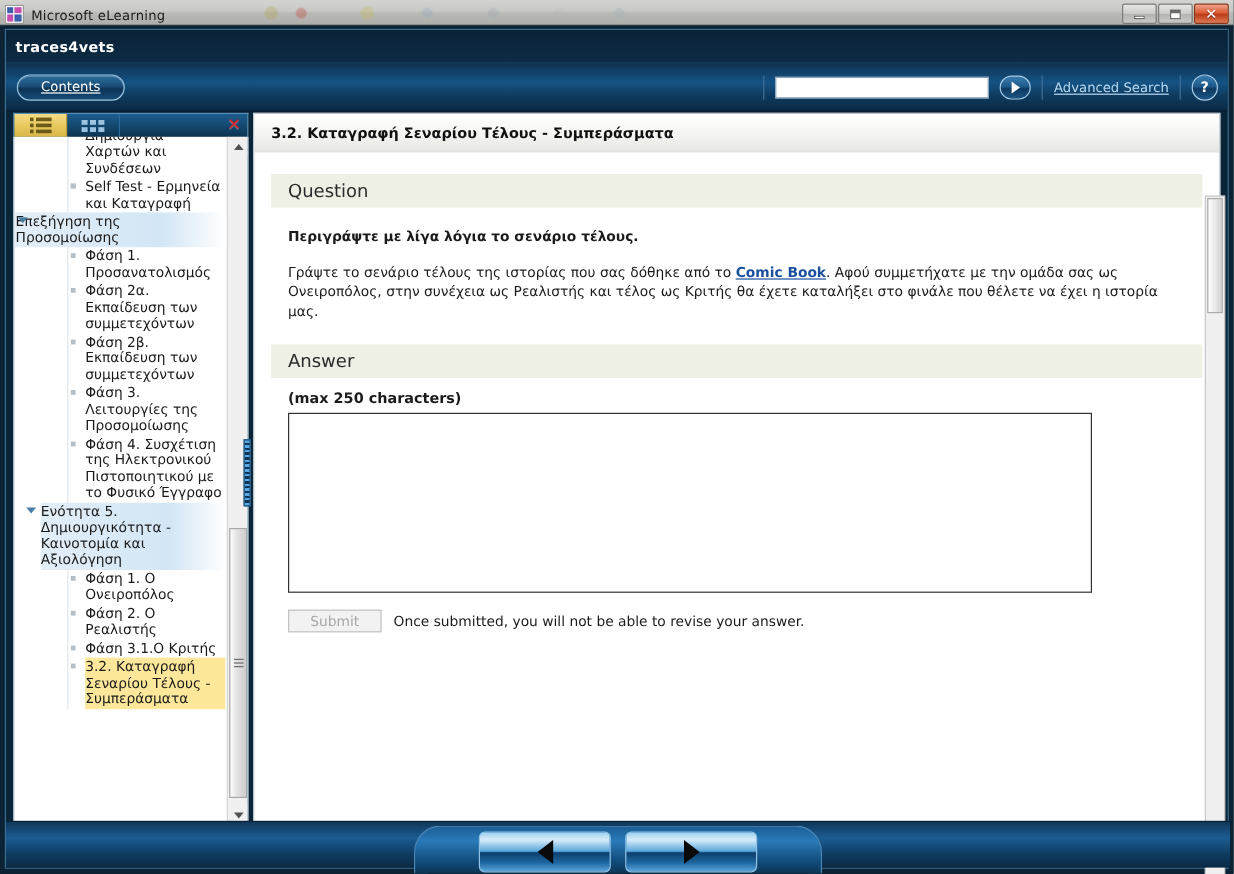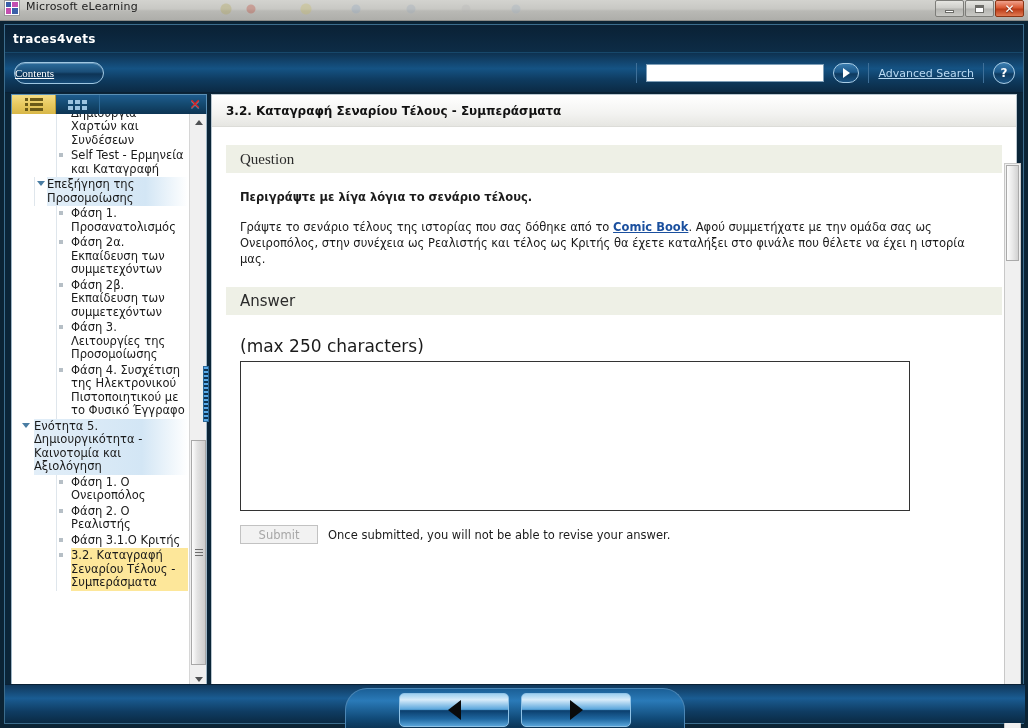--- a/index.html
+++ b/index.html
@@ -9,21 +9,21 @@
     overflow: hidden;
     font-family: "DejaVu Sans", "Liberation Sans", sans-serif;
     background: #0b2334;
   }
 
   
   #os-titlebar {
     position: absolute; left: 0; top: 0; width: 1028px; height: 21px;
     background: linear-gradient(to bottom, #d3d3cf 0%, #c8c8c4 45%, #b9b9b5 55%, #aeaeaa 100%);
     border-bottom: 1px solid #8b8b87;
-    display: flex; align-items: flex-start;
+    display: flex; align-items: flex-end;
   }
   #os-app-icon {
     width: 16px; height: 16px; margin-left: 4px; margin-right: 6px;
     position: relative; flex: 0 0 auto;
     background: #ffffff; border: 1px solid #9a9a9a;
   }
   #os-app-icon i { position: absolute; display: block; }
   #os-app-icon i.a { left: 1px; top: 1px; width: 5px; height: 5px; background: #3b5fa8; }
   #os-app-icon i.b { left: 7px; top: 1px; width: 6px; height: 5px; background: #c44fb0; }
   #os-app-icon i.c { left: 1px; top: 7px; width: 5px; height: 6px; background: #c44fb0; }
@@ -80,23 +80,22 @@
     height: 40px; position: relative;
     background: linear-gradient(to bottom, #0e3150 0%, #155384 40%, #0e3a5e 70%, #0b2a44 100%);
     display: flex; align-items: center;
     border-bottom: 1px solid #0a2135;
   }
   #contents-button {
     margin-left: 9px; width: 90px; height: 22px;
     border: 1px solid #9fc7e2; border-radius: 11px;
     background: linear-gradient(to bottom, #2c6d9d 0%, #1a4d77 45%, #0d3456 55%, #164c79 100%);
     color: #ffffff; font-size: 11px;
-    display: flex; align-items: center; 
+    display: flex; align-items: center; justify-content: center;
     box-shadow: inset 0 1px 0 rgba(255,255,255,.25);
-    font-family: Liberation Serif, serif;
   }
   #contents-button span { text-decoration: underline; }
 
   #search-cluster {
     position: absolute; right: 8px; top: 0; height: 40px;
     display: flex; align-items: center; gap: 9px;
   }
   .vdiv { width: 1px; height: 20px; background: #3f7099; }
   #search-input {
     width: 178px; height: 18px; border: 1px solid #7f9fb8;
@@ -156,21 +155,21 @@
     height: 575px; background: #ffffff;
     border: 1px solid #9fb6c6; border-top: none;
     overflow: hidden;
   }
   #tree-scroll-area { position: absolute; left: 0; top: 0; width: 176px; height: 573px; overflow: hidden; }
   #tree-inner { position: absolute; left: 0; top: -22px; width: 176px; }
 
   .node { position: relative; font-size: 11.5px; color: #1a1a1a; line-height: 13.5px; }
   .node .lbl { display: block; padding: 1px 2px 1px 0; }
   .depth1 { margin-left: 4px; padding-left: 18px; }
-  .depth2 { margin-left: 22px; padding-left: 12px; border-left: 1px solid #dfe6ec; }
+  .depth2 { padding-left: 0; border-left: 1px solid #dfe6ec; }
   .depth3 { margin-left: 44px; padding-left: 14px; border-left: 1px solid #dfe6ec; }
   .node.sel-blue > .lbl {
     background: linear-gradient(to right, #e2eef8 0%, #d3e6f5 70%, #ffffff 100%);
   }
   .node.sel-yellow > .lbl { background: #fde79a; }
   .arrow {
     position: absolute; left: 6px; top: 4px;
     width: 0; height: 0;
     border-left: 4px solid #4a7da3; border-top: 3.5px solid transparent; border-bottom: 3.5px solid transparent;
   }
@@ -225,32 +224,32 @@
     padding-left: 14px;
   }
   #content-title { font-size: 12px; font-weight: bold; color: #111111; }
   #content-scrollarea { position: relative; height: 590px; }
 
   .section-band {
     margin: 0 14px; height: 28px; display: flex; align-items: center;
     background: #eef0e6; padding-left: 14px;
   }
   .section-band .t { font-size: 15px; color: #2b2b2b; }
-  #question-band { margin-top: 18px; font-family: Liberation Serif, serif; }
+  #question-band { margin-top: 18px; }
   #answer-band { margin-top: 20px; }
 
   .para {
     margin: 14px 28px 0 28px;
     font-size: 11.5px; color: #1b1b1b; line-height: 16px;
     max-width: 730px;
   }
   .para a { color: #1a4f9e; font-weight: bold; text-decoration: underline; }
   .para.bold { font-weight: bold; margin-top: 16px; }
 
-  #maxchars { margin: 21px 28px 0 28px; font-size: 17px; color: #1b1b1b; }
+  #maxchars { margin: 10px 28px 0 28px; font-size: 12px; color: #1b1b1b; font-weight: bold; }
   #answer-wrap { position: relative; margin: 5px 28px 0 28px; }
   #answer-box {
     width: 670px; height: 150px;
     border: 1px solid #333333; background: #ffffff;
     resize: none; outline: none;
     font-family: "DejaVu Sans", "Liberation Sans", sans-serif; font-size: 12px;
   }
   #submit-row { margin: 10px 28px 0 28px; display: flex; align-items: center; gap: 10px; }
   #submit-button {
     width: 78px; height: 19px;

